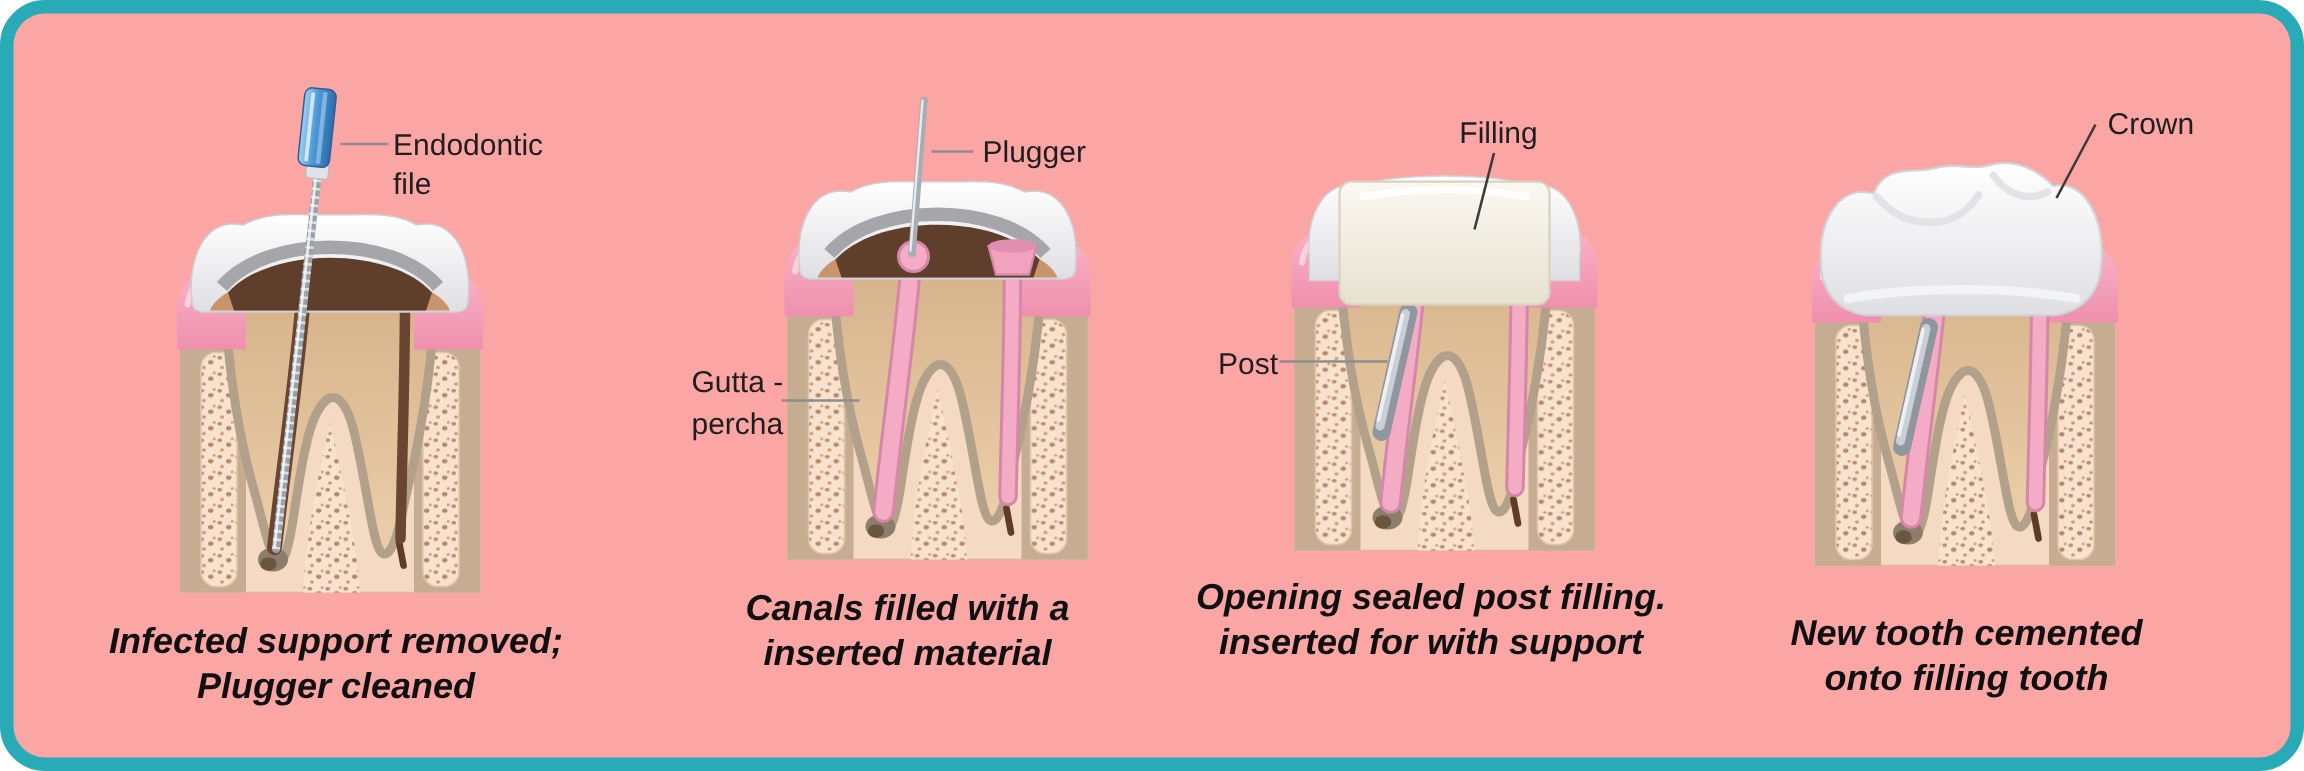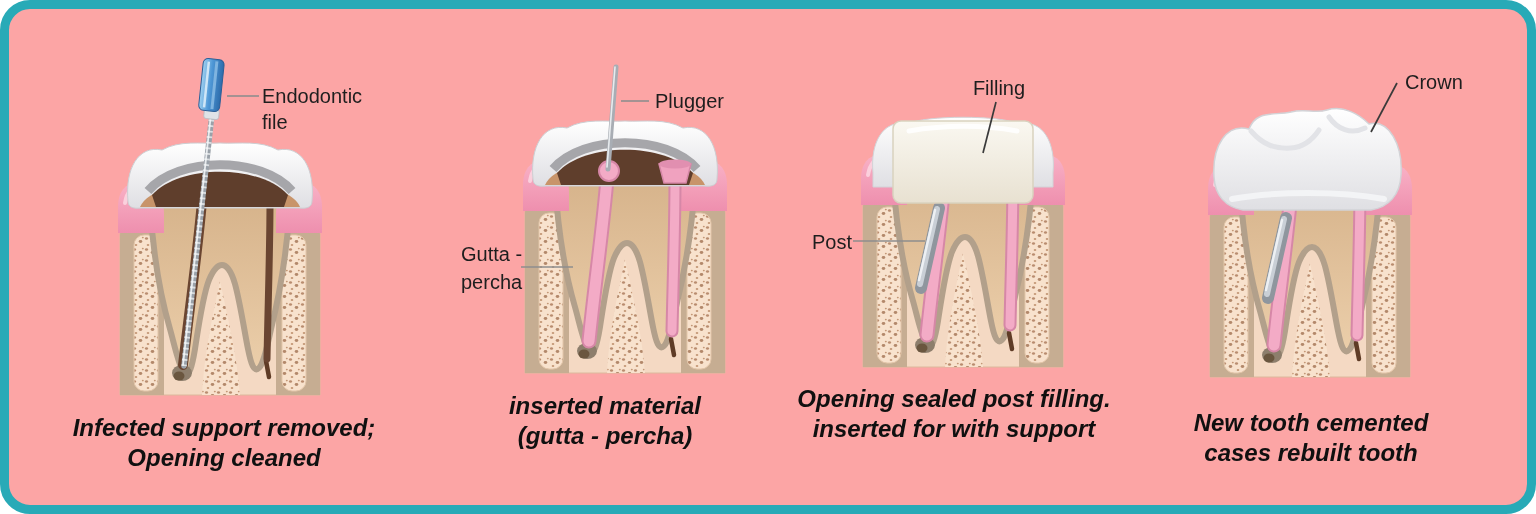--- a/index.html
+++ b/index.html
@@ -131,21 +131,21 @@
           <line x1="189" y1="45" x2="189" y2="91" stroke="#cfe6f7" stroke-width="2.5"></line>
           <line x1="197" y1="44" x2="197" y2="92" stroke="#7fb4e0" stroke-width="3"></line>
         </g>
       </g>
       <line class="connector" x1="210" y1="79" x2="242" y2="79"></line>
       <text class="lbl" x="245" y="86">Endodontic</text>
       <text class="lbl" x="245" y="112">file</text>
     </svg>
     <div class="caption" style="top:396px;transform:translateX(17px)">
       <div>Infected support removed;</div>
-      <div>Opening cleaned</div>
+      <div>Plugger cleaned</div>
     </div>
   </div>
 
   <div class="panel p2">
     <svg width="380" height="385" viewBox="0 0 380 385">
       <g transform="translate(128,98)">
         <use href="#tooth-base"></use>
         <use href="#canals-pink"></use>
         <use href="#crown-open"></use>
         <use href="#gutta-chamber"></use>
@@ -154,22 +154,22 @@
         <line x1="219" y1="50" x2="211" y2="152" stroke="#a8adb4" stroke-width="5" stroke-linecap="round"></line>
         <line x1="218" y1="50" x2="210" y2="150" stroke="#e8ebee" stroke-width="1.6" stroke-linecap="round"></line>
       </g>
       <line class="connector" x1="224" y1="84" x2="252" y2="84"></line>
       <text class="lbl" x="258" y="91">Plugger</text>
       <text class="lbl" x="64" y="244">Gutta -</text>
       <text class="lbl" x="64" y="272">percha</text>
       <line class="connector" x1="124" y1="250" x2="176" y2="250"></line>
     </svg>
     <div class="caption" style="top:374px;transform:translateX(18px)">
+      <div>Canals filled with a</div>
       <div>inserted material</div>
-      <div>(gutta - percha)</div>
     </div>
   </div>
 
   <div class="panel p3">
     <svg width="380" height="385" viewBox="0 0 380 385">
       <g transform="translate(86,92)">
         <use href="#tooth-base"></use>
         <use href="#canals-pink"></use>
         <use href="#post-rod"></use>
         <use href="#crown-filling"></use>
@@ -191,17 +191,17 @@
         <use href="#tooth-base"></use>
         <use href="#canals-pink"></use>
         <use href="#post-rod"></use>
         <use href="#crown-full"></use>
       </g>
       <text class="lbl" x="248" y="72">Crown</text>
       <line class="connector-dark" x1="240" y1="66" x2="214" y2="115"></line>
     </svg>
     <div class="caption" style="top:391px;transform:translateX(-36px)">
       <div>New tooth cemented</div>
-      <div>cases rebuilt tooth</div>
+      <div>onto filling tooth</div>
     </div>
   </div>
 
 </div>
 
 </body></html>

